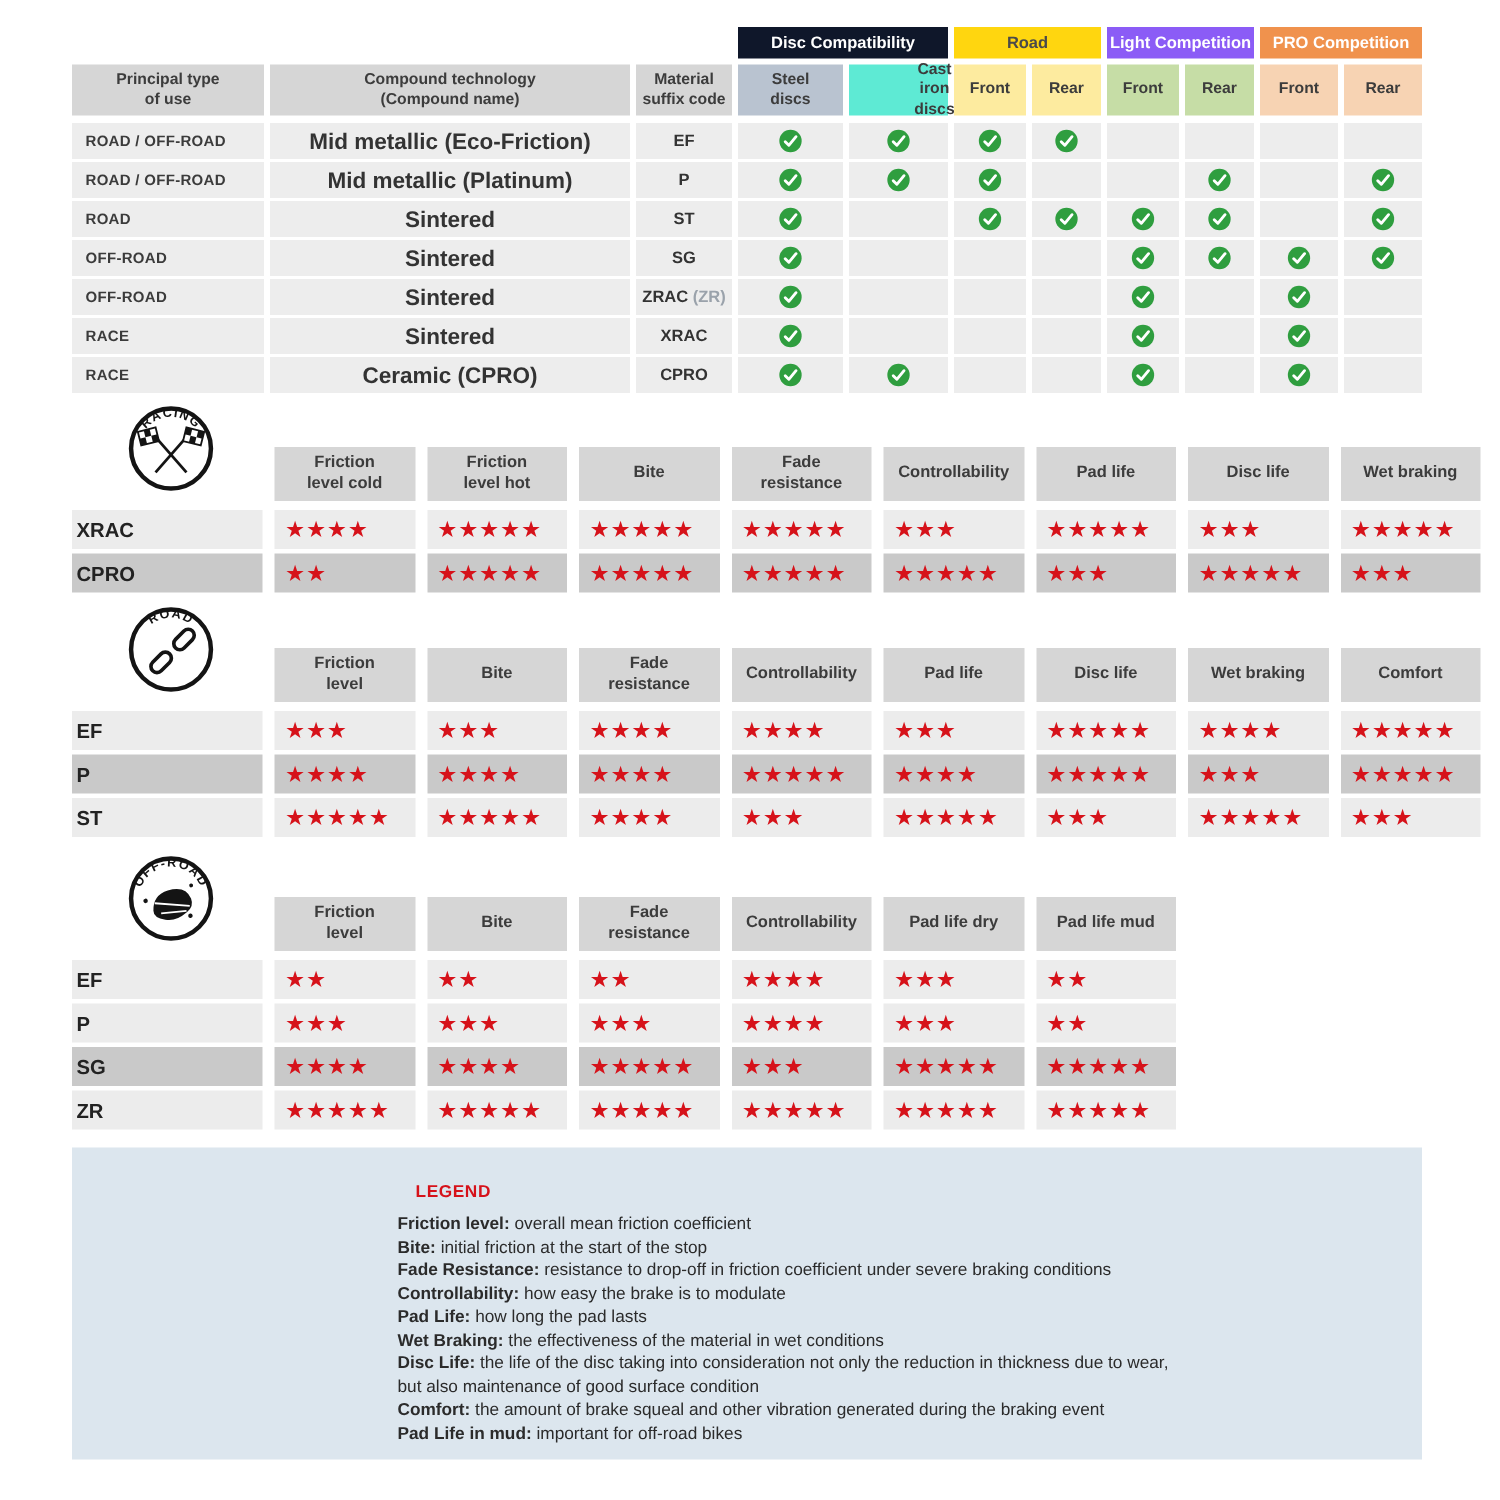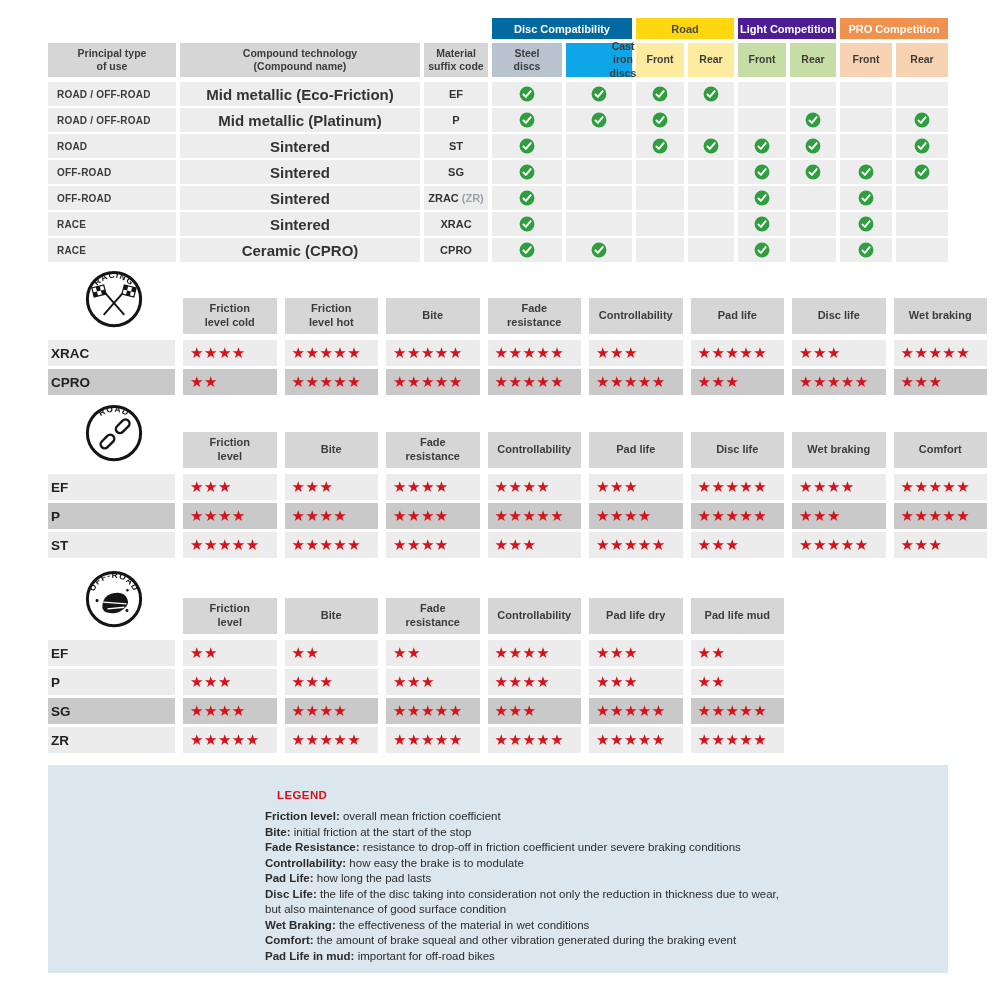--- a/index.html
+++ b/index.html
@@ -82,35 +82,35 @@
 </head>
 <body>
 
 <div class="page">
 
   <section class="compat">
     <div class="compat-groups" id="compat-groups">
         <div></div>
         <div></div>
         <div></div>
-        <div class="group-cell" style="background: #0369a1; color: rgb(255, 255, 255);">Disc Compatibility</div>
+        <div class="group-cell" style="background: #0f172a; color: rgb(255, 255, 255);">Disc Compatibility</div>
         <div class="group-cell" style="background: rgb(255, 214, 15); color: rgb(74, 74, 74);">Road</div>
-        <div class="group-cell" style="background: #4c1d95; color: rgb(255, 255, 255);">Light Competition</div>
+        <div class="group-cell" style="background: #8b5cf6; color: rgb(255, 255, 255);">Light Competition</div>
         <div class="group-cell" style="background: rgb(240, 146, 77); color: rgb(255, 255, 255);">PRO Competition</div>
       </div>
     <div class="cgrid11 compat-header" id="compat-header">
         <div class="hcell left-h">Principal type
 of use</div>
         <div class="hcell left-h">Compound technology
 (Compound name)</div>
         <div class="hcell left-h">Material
 suffix code</div>
         <div class="hcell sub-h" style="background: rgb(185, 195, 208);">Steel
 discs</div>
-        <div class="hcell sub-h" style="background: #0ea5e9; padding-left: 48px;">Cast iron
+        <div class="hcell sub-h" style="background: #5eead4; padding-left: 48px;">Cast iron
 discs</div>
         <div class="hcell sub-h" style="background: rgb(253, 235, 159);">Front</div>
         <div class="hcell sub-h" style="background: rgb(253, 235, 159);">Rear</div>
         <div class="hcell sub-h" style="background: rgb(198, 221, 166);">Front</div>
         <div class="hcell sub-h" style="background: rgb(198, 221, 166);">Rear</div>
         <div class="hcell sub-h" style="background: rgb(247, 211, 179);">Front</div>
         <div class="hcell sub-h" style="background: rgb(247, 211, 179);">Rear</div>
       </div>
     <div id="compat-body">
         <div class="cgrid11 compat-row">
@@ -542,21 +542,21 @@
     </div>
 
   <section class="legend">
     <div class="legend-title" style="color: rgb(214, 18, 26); padding-left: 12px;">LEGEND</div>
     <div id="legend-items">
         <div class="legend-line"><span class="legend-term">Friction level:</span><span class="legend-desc"> overall mean friction coefficient</span></div>
         <div class="legend-line"><span class="legend-term">Bite:</span><span class="legend-desc"> initial friction at the start of the stop</span></div>
         <div class="legend-line"><span class="legend-term">Fade Resistance:</span><span class="legend-desc"> resistance to drop-off in friction coefficient under severe braking conditions</span></div>
         <div class="legend-line"><span class="legend-term">Controllability:</span><span class="legend-desc"> how easy the brake is to modulate</span></div>
         <div class="legend-line"><span class="legend-term">Pad Life:</span><span class="legend-desc"> how long the pad lasts</span></div>
+        <div class="legend-line"><span class="legend-term">Wet Braking:</span><span class="legend-desc"> the effectiveness of the material in wet conditions</span></div>
         <div class="legend-line"><span class="legend-term">Disc Life:</span><span class="legend-desc"> the life of the disc taking into consideration not only the reduction in thickness due to wear,
 but also maintenance of good surface condition</span></div>
-        <div class="legend-line"><span class="legend-term">Wet Braking:</span><span class="legend-desc"> the effectiveness of the material in wet conditions</span></div>
         <div class="legend-line"><span class="legend-term">Comfort:</span><span class="legend-desc"> the amount of brake squeal and other vibration generated during the braking event</span></div>
         <div class="legend-line"><span class="legend-term">Pad Life in mud:</span><span class="legend-desc"> important for off-road bikes</span></div>
       </div>
   </section>
 
 </div>
 
 </body></html>

